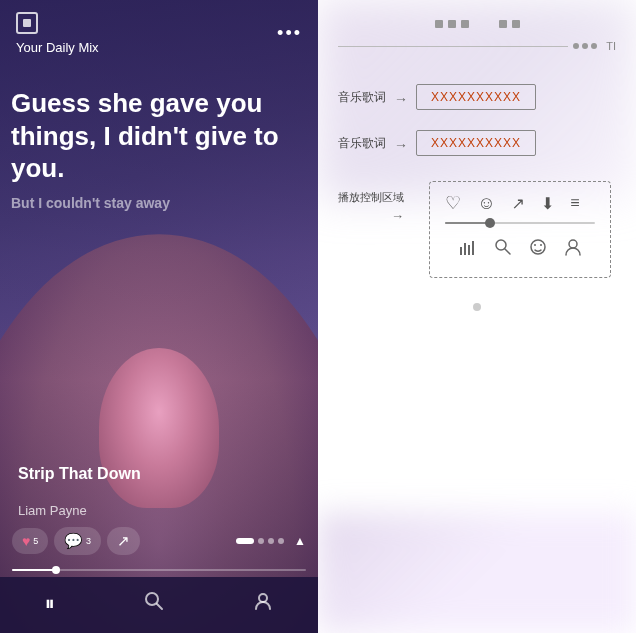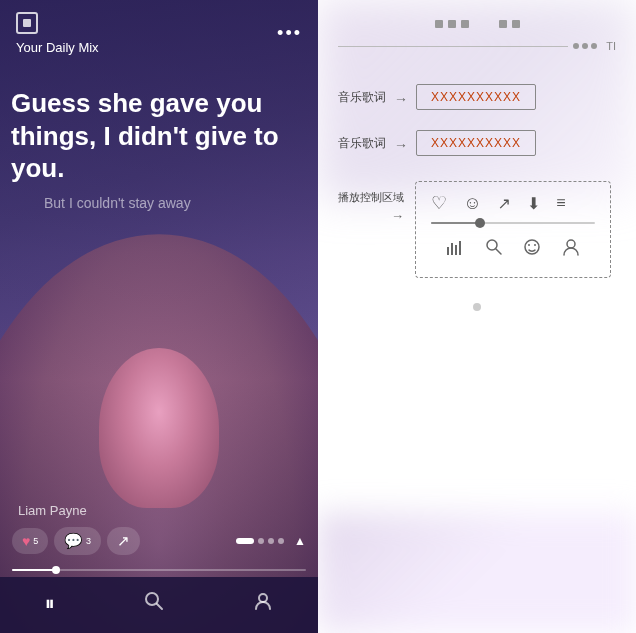--- a/index.html
+++ b/index.html
@@ -91,41 +91,40 @@
       color: #ffffff;
       font-size: 26px;
       font-weight: 800;
       line-height: 1.25;
       margin-bottom: 10px;
     }
 
     .lyrics-secondary {
       color: rgba(255,255,255,0.55);
       font-size: 14px;
-      font-weight: 400;
-      margin-left: 33px;
+      font-weight: 700;
     }
 
     .bottom-info {
       position: absolute;
       bottom: 115px;
       left: 18px;
       z-index: 10;
     }
 
     .song-title {
       color: #ffffff;
       font-size: 16px;
       font-weight: 700;
     }
 
     .song-artist {
       color: rgba(255,255,255,0.75);
       font-size: 13px;
-      margin-top: 2px;
+      margin-top: 20px;
     }
 
     .action-row {
       position: absolute;
       bottom: 78px;
       left: 12px;
       right: 12px;
       z-index: 10;
       display: flex;
       align-items: center;
@@ -464,20 +463,21 @@
     </div>
     <span class="top-bar-dots">•••</span>
   </div>
 
   <div class="lyrics-area">
     <div class="lyrics-main">Guess she gave you things, I didn't give to you.</div>
     <div class="lyrics-secondary">But I couldn't stay away</div>
   </div>
 
   <div class="bottom-info">
+    <div class="song-title">Strip That Down</div>
     <div class="song-artist">Liam Payne</div>
   </div>
 
   <div class="action-row">
     <div class="like-btn">
       <span class="like-icon">♥</span>
       <span class="like-count">5</span>
     </div>
     <div class="comment-btn">
       <span class="icon-white">💬</span>
@@ -559,21 +559,21 @@
     </div>
 
     <div class="diagram-box-row">
       <span class="diagram-label">音乐歌词</span>
       <span class="diagram-arrow">→</span>
       <div class="diagram-box">
         <span>XXXXXXXXXX</span>
       </div>
     </div>
 
-    <div style="display:flex; align-items:flex-start; gap:6px; margin-top:10px;">
+    <div style="display:flex; align-items:flex-start; gap:20px; margin-top:10px;">
       <div class="control-label-h" style="display:flex;flex-direction:column;align-items:flex-end;gap:2px;padding-top:14px;">
         <span style="font-size:11px;color:#444;font-family:SimSun,serif;white-space:nowrap;">播放控制区域</span>
         <span style="font-size:13px;color:#666;">→</span>
       </div>
 
       <div class="control-section" style="flex:1;">
 
         <div class="control-icons-row">
           <span class="ctrl-icon">♡</span>
           <span class="ctrl-icon">☺</span>

